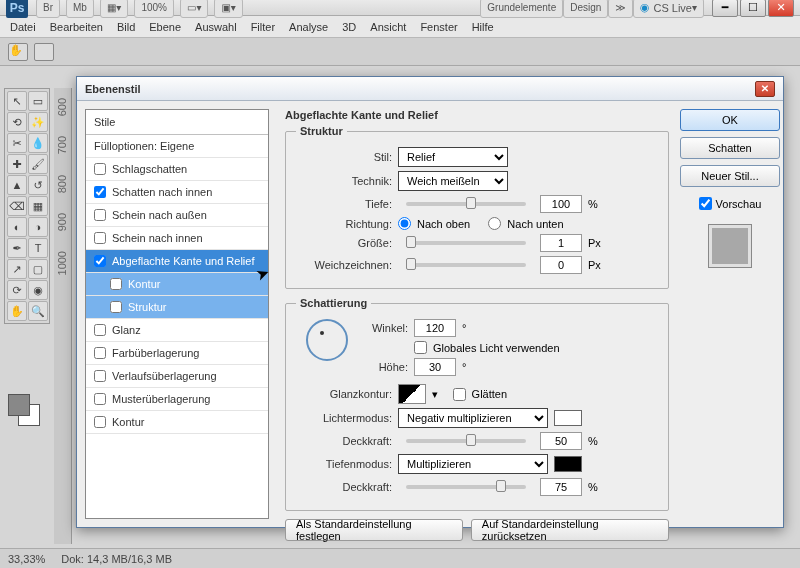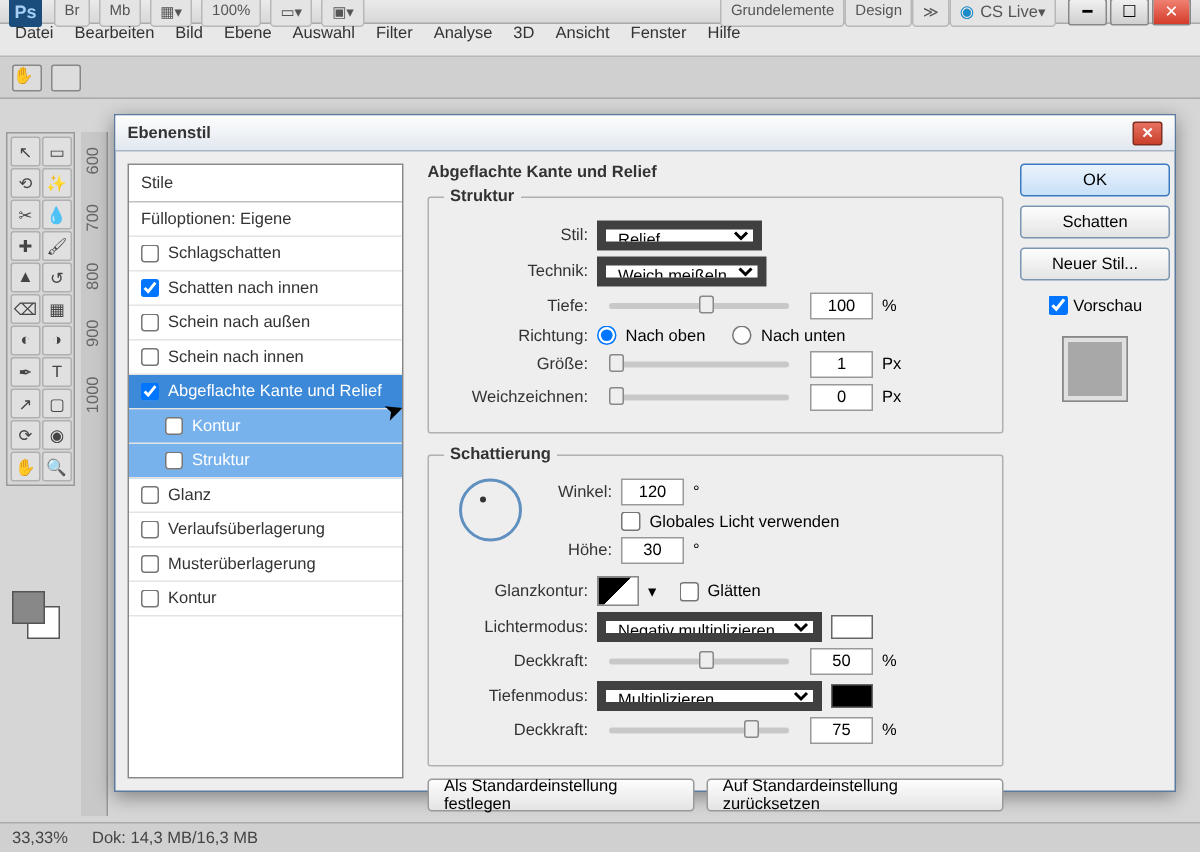--- a/index.html
+++ b/index.html
@@ -9,21 +9,21 @@
 .titlebar { height: 16px; background: linear-gradient(#eaeaea, #d8d8d8); display: flex; align-items: center; padding: 0 6px; border-bottom: 1px solid #aaa; }
 .titlebar .ps { background: #1a4c7c; color: #a6d0f5; width: 22px; height: 20px; display: flex; align-items: center; justify-content: center; font-weight: bold; border-radius: 2px; font-size:12px;}
 .tb-group { display: flex; align-items: center; gap: 6px; margin-left: 8px; }
 .tb-btn { background: #e4e4e4; border: 1px solid #b8b8b8; border-radius: 3px; height: 20px; padding: 0 6px; display: flex; align-items: center; color: #555; font-size: 10px;}
 .tb-spacer { flex: 1; }
 .win-ctrl { display: flex; gap: 2px; margin-left: 8px;}
 .win-ctrl div { width: 26px; height: 18px; border: 1px solid #888; border-radius: 2px; display:flex;align-items:center;justify-content:center;}
 .win-min{background:linear-gradient(#f0f0f0,#d0d0d0);} .win-max{background:linear-gradient(#f0f0f0,#d0d0d0);} .win-close{background:linear-gradient(#f08070,#d43c2a);color:white;}
 
 
-.menubar { height: 22px; background: #e8e8e8; border-bottom: 1px solid #b8b8b8; display: flex; align-items: flex-start; padding: 0 10px; gap: 14px; color: #333;}
+.menubar { height: 22px; background: #e8e8e8; border-bottom: 1px solid #b8b8b8; display: flex; align-items: center; padding: 0 10px; gap: 14px; color: #333;}
 .menubar span { cursor: default; }
 
 
 .optionsbar { height: 28px; background: #d0d0d0; border-bottom: 1px solid #a8a8a8; display:flex;align-items:center;padding:0 8px; gap:6px;}
 .mini-swatch{width:20px;height:18px;border:1px solid #888;background:#ddd;border-radius:2px;}
 
 
 .toolbox { position:absolute; left:4px; top:88px; width:46px; background:#d6d6d6; border:1px solid #999; display:grid; grid-template-columns:1fr 1fr; gap:1px; padding:2px;}
 .tool { width:20px; height:20px; background:#e0e0e0; border:1px solid #b0b0b0; border-radius:2px; display:flex;align-items:center;justify-content:center;font-size:11px;color:#444;}
 .swatches { position:absolute; left:8px; top:394px;}
@@ -48,21 +48,21 @@
 .style-row.sel{background:#3b89d8;color:#fff;}
 .style-row.subsel{background:#78b2ed;color:#fff;padding-left:24px;}
 
 
 .center-col{flex:1;padding:8px;}
 .panel-title{font-weight:bold;color:#333;padding-bottom:4px;}
 fieldset{border:1px solid #b0b0b0;border-radius:2px;margin-bottom:8px;padding:6px 10px 10px 10px;}
 legend{font-weight:bold;color:#333;padding:0 4px;}
 .row{display:flex;align-items:center;margin:4px 0;gap:6px;}
 .row label{width:96px;text-align:right;color:#333;}
-select{height:20px;border:6px solid #404040;background:#fff;padding:0 4px;min-width:110px;}
+select{height:20px;border:1px solid #404040;background:#fff;padding:0 4px;min-width:110px;}
 input[type=text]{height:18px;border:1px solid #999;width:42px;text-align:center;background:#fff;}
 .slider{flex:0 0 120px;height:4px;background:#c8c8c8;border-radius:2px;position:relative;margin:0 8px;}
 .slider .thumb{position:absolute;width:10px;height:12px;background:#eee;border:1px solid #888;border-radius:2px;top:-5px;}
 .angle-dial{width:42px;height:42px;border:2px solid #6090c0;border-radius:50%;position:relative;margin:4px 10px;}
 .angle-dial .dot{position:absolute;width:4px;height:4px;background:#333;border-radius:50%;left:12px;top:10px;}
 .gc-swatch{width:28px;height:20px;border:1px solid #888;background:linear-gradient(135deg,#000 0%,#000 50%,#fff 50%,#fff 100%);}
 .col-swatch{width:28px;height:16px;border:1px solid #666;}
 .btn-row{display:flex;gap:8px;margin-top:3px;}
 .btn{background:linear-gradient(#fdfdfd,#e4e4e4);border:1px solid #999;border-radius:3px;height:22px;padding:0 10px;display:flex;align-items:center;}
 
@@ -195,20 +195,24 @@
       <div class="style-row subsel">
           <input type="checkbox" style="">
           <span>Struktur</span>
         </div>
       <div class="style-row">
           <input type="checkbox" style="">
           <span>Glanz</span>
         </div>
       <div class="style-row">
           <input type="checkbox" style="">
+          <span>Farbüberlagerung</span>
+        </div>
+      <div class="style-row">
+          <input type="checkbox" style="">
           <span>Verlaufsüberlagerung</span>
         </div>
       <div class="style-row">
           <input type="checkbox" style="">
           <span>Musterüberlagerung</span>
         </div>
       <div class="style-row">
           <input type="checkbox" style="">
           <span>Kontur</span>
         </div>

